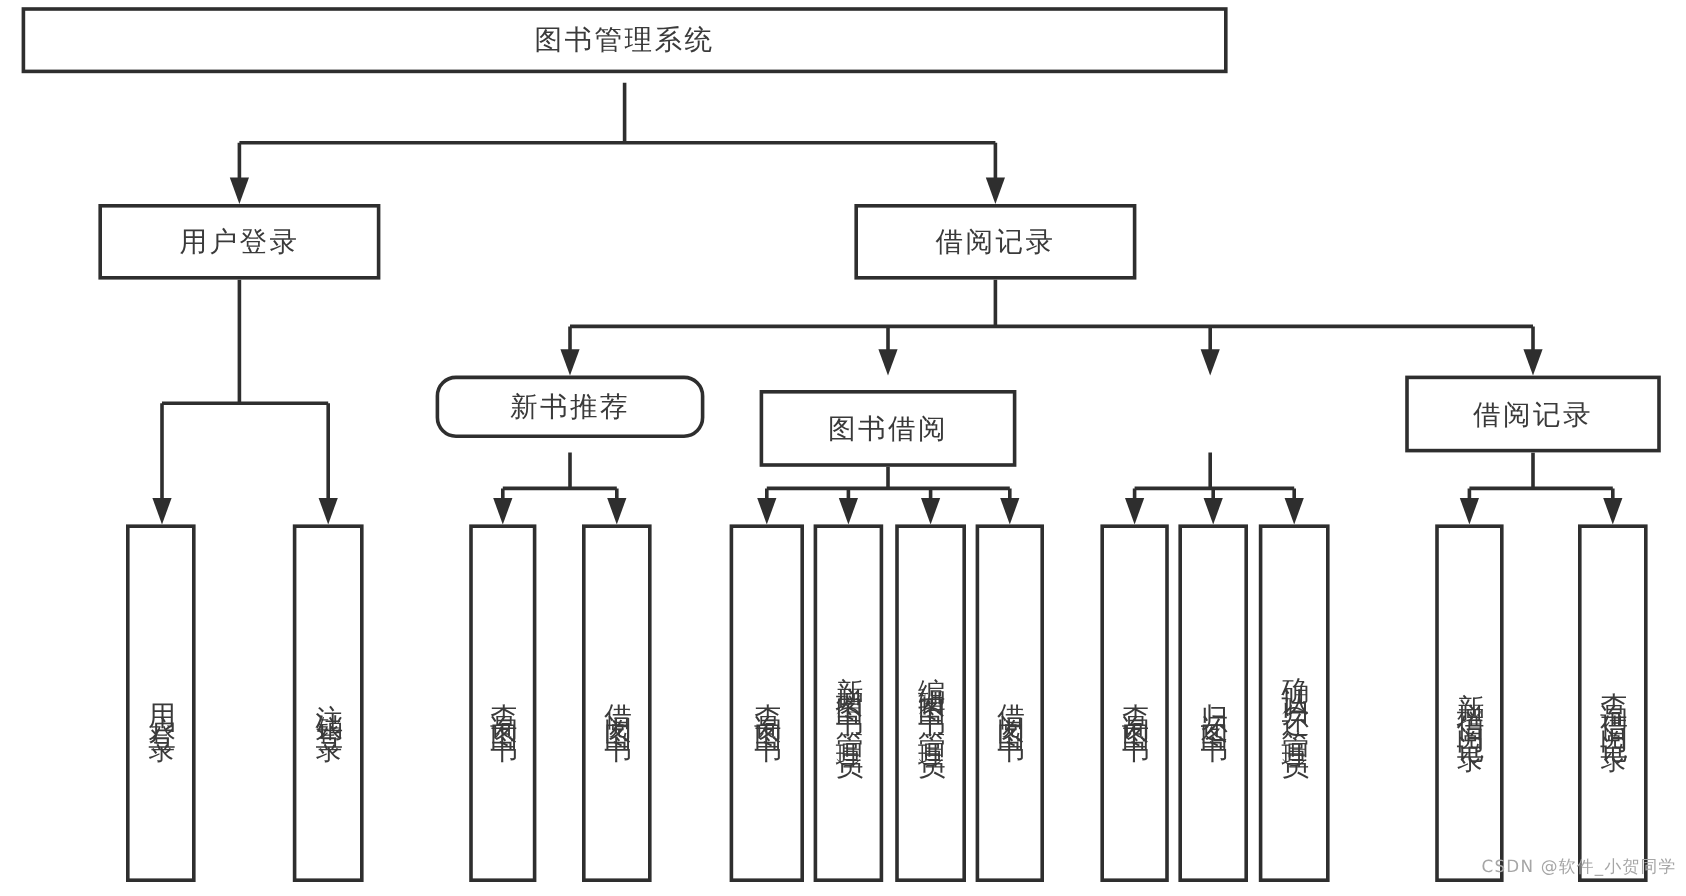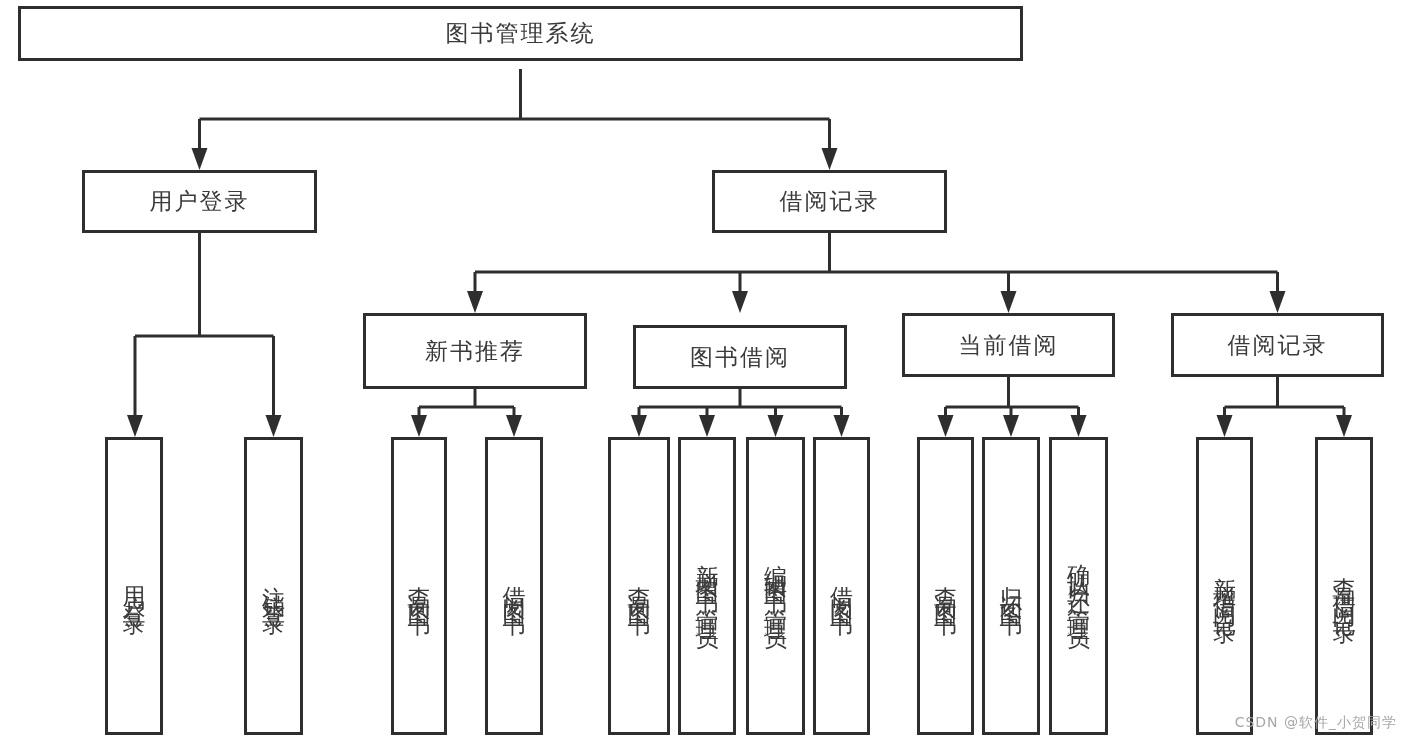--- a/index.html
+++ b/index.html
@@ -103,23 +103,22 @@
     <path d="M1277.5 377 V407 M1224.5 407 H1344 M1224.5 407 V419 M1344 407 V419"></path>
     <polygon points="1216.5,415 1232.5,415 1224.5,437"></polygon>
     <polygon points="1336,415 1352,415 1344,437"></polygon>
   </svg>
 
   <div class="node hbox" style="left:18px; top:6px; width:1005px; height:55px;">图书管理系统</div>
 
   <div class="node hbox" style="left:82px; top:170px; width:235px; height:63px;">用户登录</div>
   <div class="node hbox" style="left:712px; top:170px; width:235px; height:63px;">借阅记录</div>
 
-  <div class="node hbox" style="left:363px; top:313px; width:224px; height:76px;">新书推荐</div>
+  <div class="node hbox" style="left:363px; top:313px; width:224px; height:52px;border-radius:17px;">新书推荐</div>
   <div class="node hbox" style="left:633px; top:313px; width:214px; height:64px;margin-top:12px;">图书借阅</div>
-  <div class="node hbox" style="left:902px; top:313px; width:213px; height:64px;">当前借阅</div>
   <div class="node hbox" style="left:1171px; top:313px; width:213px; height:64px;">借阅记录</div>
 
   <div class="node vbox" style="left:105px; width:58px;">用户登录</div>
   <div class="node vbox" style="left:244px; width:59px;">注销登录</div>
 
   <div class="node vbox" style="left:391px; width:56px;">查询图书</div>
   <div class="node vbox" style="left:485px; width:58px;">借阅图书</div>
 
   <div class="node vbox" style="left:608px; width:62px;">查询图书</div>
   <div class="node vbox" style="left:678px; width:58px;">新增图书（管理员）</div>

